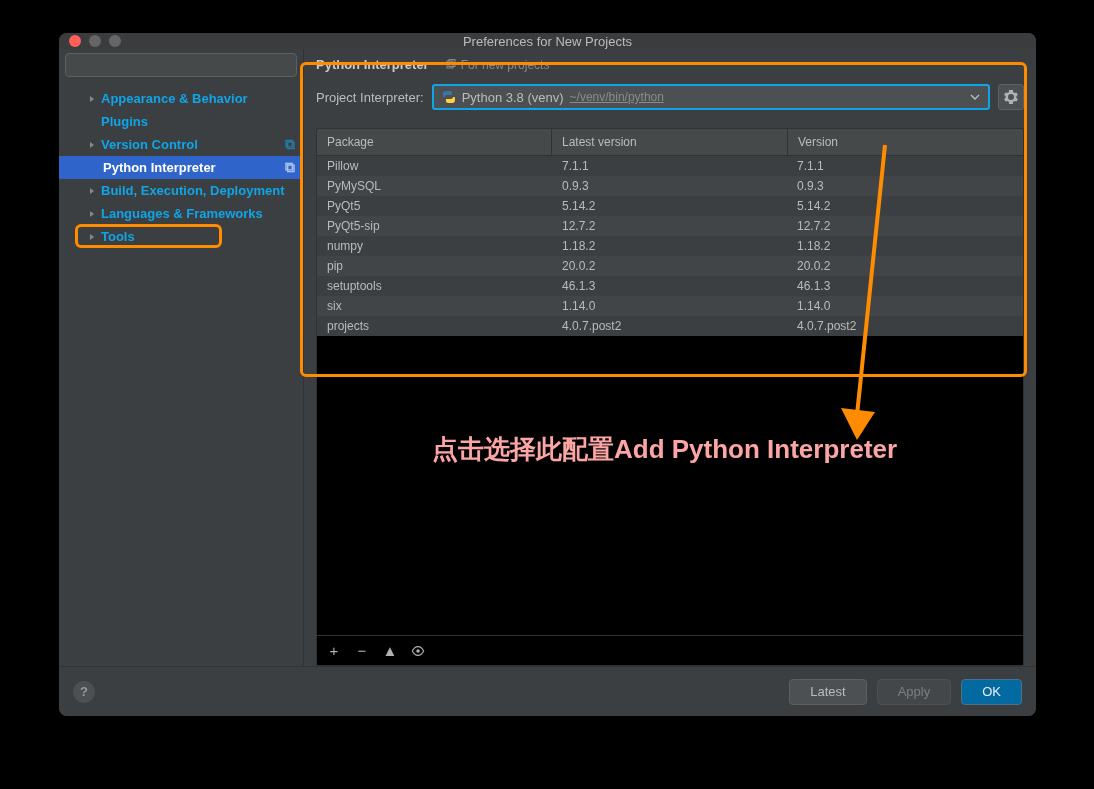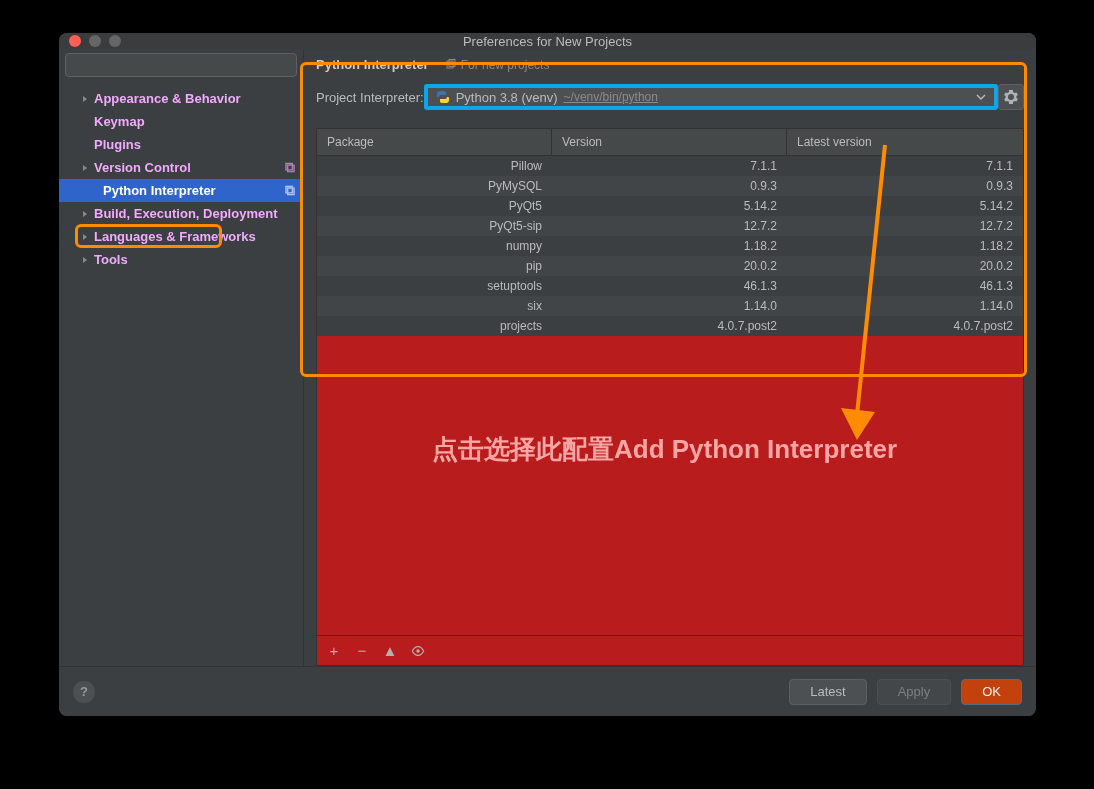--- a/index.html
+++ b/index.html
@@ -12,59 +12,59 @@
 .dot.yellow { background: #666; }
 .dot.green { background: #666; }
 .title { color: #bbb; font-size: 13px; }
 .body { flex: 1; display: flex; min-height: 0; }
 .sidebar { width: 245px; background: #3c3f41; border-right: 1px solid #313335; display: flex; flex-direction: column; }
 .searchwrap { padding: 4px 6px; }
 .search { width: 100%; height: 24px; background: #45494a; border: 1px solid #5e6060; border-radius: 4px; padding: 0 6px 0 24px; color: #bbb; position: relative; }
 .searchbox { position: relative; }
 .searchbox svg { position: absolute; left: 10px; top: 50%; transform: translateY(-50%); }
 .tree { flex: 1; padding-top: 6px; overflow: auto; }
-.tree-item { display: flex; align-items: center; height: 23px; padding-left: 21px; color: #f0abfc; cursor: default; font-weight: bold; position: relative; }
+.tree-item { display: flex; align-items: center; height: 23px; padding-left: 28px; color: #0ea5e9; cursor: default; font-weight: bold; position: relative; }
 .tree-item.child { padding-left: 30px; font-weight: bold; }
 .tree-item .arrow { width: 10px; height: 10px; margin-right: 4px; }
 .tree-item.selected { background: #2f65ca; color: #fff; }
 .tree-item.selected .badge { color: #fff; }
 .badge { margin-left: auto; margin-right: 8px; opacity: 0.6; font-size: 14px; }
 .main { flex: 1; display: flex; flex-direction: column; position: relative; }
 .header { padding: 8px 12px 6px 12px; display: flex; align-items: center; gap: 16px; }
 .header-title { font-weight: bold; color: #ccc; }
 .header-sub { color: #8a8a8a; font-size: 12px; display: flex; align-items: center; gap: 4px; }
-.interp-row { padding: 6px 12px; display: flex; align-items: center; }
+.interp-row { padding: 6px 12px; display: flex; align-items: center; gap: 8px; }
 .interp-label { color: #bbb; }
-.interp-select { flex: 1; height: 26px; background: #4c5052; border: 4px solid #0ea5e9; border-radius: 3px; display: flex; align-items: center; padding: 0 8px; gap: 6px; position: relative; }
+.interp-select { flex: 1; height: 26px; background: #4c5052; border: 2px solid #0ea5e9; border-radius: 3px; display: flex; align-items: center; padding: 0 8px; gap: 6px; position: relative; }
 .interp-select .path { color: #8a8a8a; font-size: 12px; text-decoration: underline; }
 .interp-select .chev { margin-left: auto; }
 .gear-btn { width: 26px; height: 26px; background: #4c5052; border: 1px solid #5e6060; border-radius: 3px; display: flex; align-items: center; justify-content: center; }
-.tablewrap { margin: 12px 12px 0 12px; flex: 1; background: #b91c1c; border: 1px solid #323232; display: flex; flex-direction: column; overflow: hidden; border-radius: 2px; }
+.tablewrap { margin: 12px 12px 0 12px; flex: 1; background: #000000; border: 1px solid #323232; display: flex; flex-direction: column; overflow: hidden; border-radius: 2px; }
 .thead { display: flex; background: #45494a; border-bottom: 1px solid #323232; }
 .th { padding: 6px 10px; color: #bbb; font-size: 12px; border-right: 1px solid #323232; }
 .th:last-child { border-right: none; }
 .th.c1 { width: 235px; }
 .th.c2 { width: 235px; }
 .th.c3 { flex: 1; }
 .tbody { flex: 1; overflow: auto; }
-.tr { display: flex; height: 20px; align-items: center; text-align: right; }
+.tr { display: flex; height: 20px; align-items: center; }
 .tr:nth-child(odd) { background: #3c3f41; }
 .tr:nth-child(even) { background: #414547; }
 .td { padding: 0 10px; color: #bbb; font-size: 12px; }
 .td.c1 { width: 235px; }
 .td.c2 { width: 235px; }
 .td.c3 { flex: 1; }
 .toolbar { height: 30px; border-top: 1px solid #323232; display: flex; align-items: center; gap: 14px; padding: 0 10px; }
 .toolbar .tb { width: 14px; height: 14px; display: flex; align-items: center; justify-content: center; color: #afb1b3; font-size: 15px; cursor: default; }
 .footer { height: 50px; border-top: 1px solid #313335; display: flex; align-items: center; padding: 0 14px; gap: 10px; background: #3c3f41; }
 .help { width: 22px; height: 22px; border-radius: 50%; background: #4c5052; display: flex; align-items: center; justify-content: center; color: #999; font-size: 13px; font-weight: bold; }
 .spacer { flex: 1; }
 .btn { height: 26px; padding: 0 20px; border-radius: 4px; border: 1px solid #5e6060; background: #4c5052; color: #bbb; display: flex; align-items: center; font-size: 13px; }
 .btn.disabled { opacity: 0.5; }
-.btn.primary { background: #c2410c; border-color: #4a708b; color: #eee; text-align: right; }
+.btn.primary { background: #0369a1; border-color: #4a708b; color: #eee; text-align: right; }
 .highlight-box { position: absolute; border: 3px solid #ff8c00; border-radius: 6px; pointer-events: none; }
 .hl1 { left: 300px; top: 62px; width: 727px; height: 315px; }
 .hl2 { left: 75px; top: 224px; width: 147px; height: 24px; }
 .annotation { position: absolute; left: 432px; top: 432px; font-size: 26px; font-weight: bold; color: #fca5a5; pointer-events: none; }
 .arrow-svg { position: absolute; pointer-events: none; }
 svg { display: block; }
 </style>
 </head>
 <body>
 
@@ -91,24 +91,20 @@
       </div>
       <div class="tree" id="tree">
           <div class="tree-item">
             <svg class="arrow" viewBox="0 0 10 10">
               <path d="M3 2l4 3-4 3z" fill="#888"></path>
             </svg>
             <span>Appearance &amp; Behavior</span>
           </div>
           <div class="tree-item">
             <span style="width:14px"></span>
-            <span>Keymap</span>
-          </div>
-          <div class="tree-item">
-            <span style="width:14px"></span>
             <span>Plugins</span>
           </div>
           <div class="tree-item">
             <svg class="arrow" viewBox="0 0 10 10">
               <path d="M3 2l4 3-4 3z" fill="#888"></path>
             </svg>
             <span>Version Control</span>
             <span class="badge">⧉</span>
           </div>
           <div class="tree-item child selected">
@@ -165,22 +161,22 @@
         <div class="gear-btn">
           <svg width="16" height="16" viewBox="0 0 16 16">
               <path d="M8 5a3 3 0 100 6 3 3 0 000-6zm5.5 3c0 .3 0 .6-.1.9l1.5 1.2-1.4 2.4-1.8-.6c-.5.4-1 .7-1.6.9L10 15H6l-.1-2.2c-.6-.2-1.1-.5-1.6-.9l-1.8.6-1.4-2.4 1.5-1.2c0-.3-.1-.6-.1-.9s0-.6.1-.9L1.1 5.9l1.4-2.4 1.8.6c.5-.4 1-.7 1.6-.9L6 1h4l.1 2.2c.6.2 1.1.5 1.6.9l1.8-.6 1.4 2.4-1.5 1.2c0 .3.1.6.1.9z" fill="#afb1b3"></path>
             </svg>
         </div>
       </div>
 
       <div class="tablewrap">
         <div class="thead">
           <div class="th c1">Package</div>
+          <div class="th c3">Latest version</div>
           <div class="th c2">Version</div>
-          <div class="th c3">Latest version</div>
         </div>
         <div class="tbody" id="tbody">
             <div class="tr">
               <div class="td c1">Pillow</div>
               <div class="td c2">7.1.1</div>
               <div class="td c3">7.1.1</div>
             </div>
             <div class="tr">
               <div class="td c1">PyMySQL</div>
               <div class="td c2">0.9.3</div>

